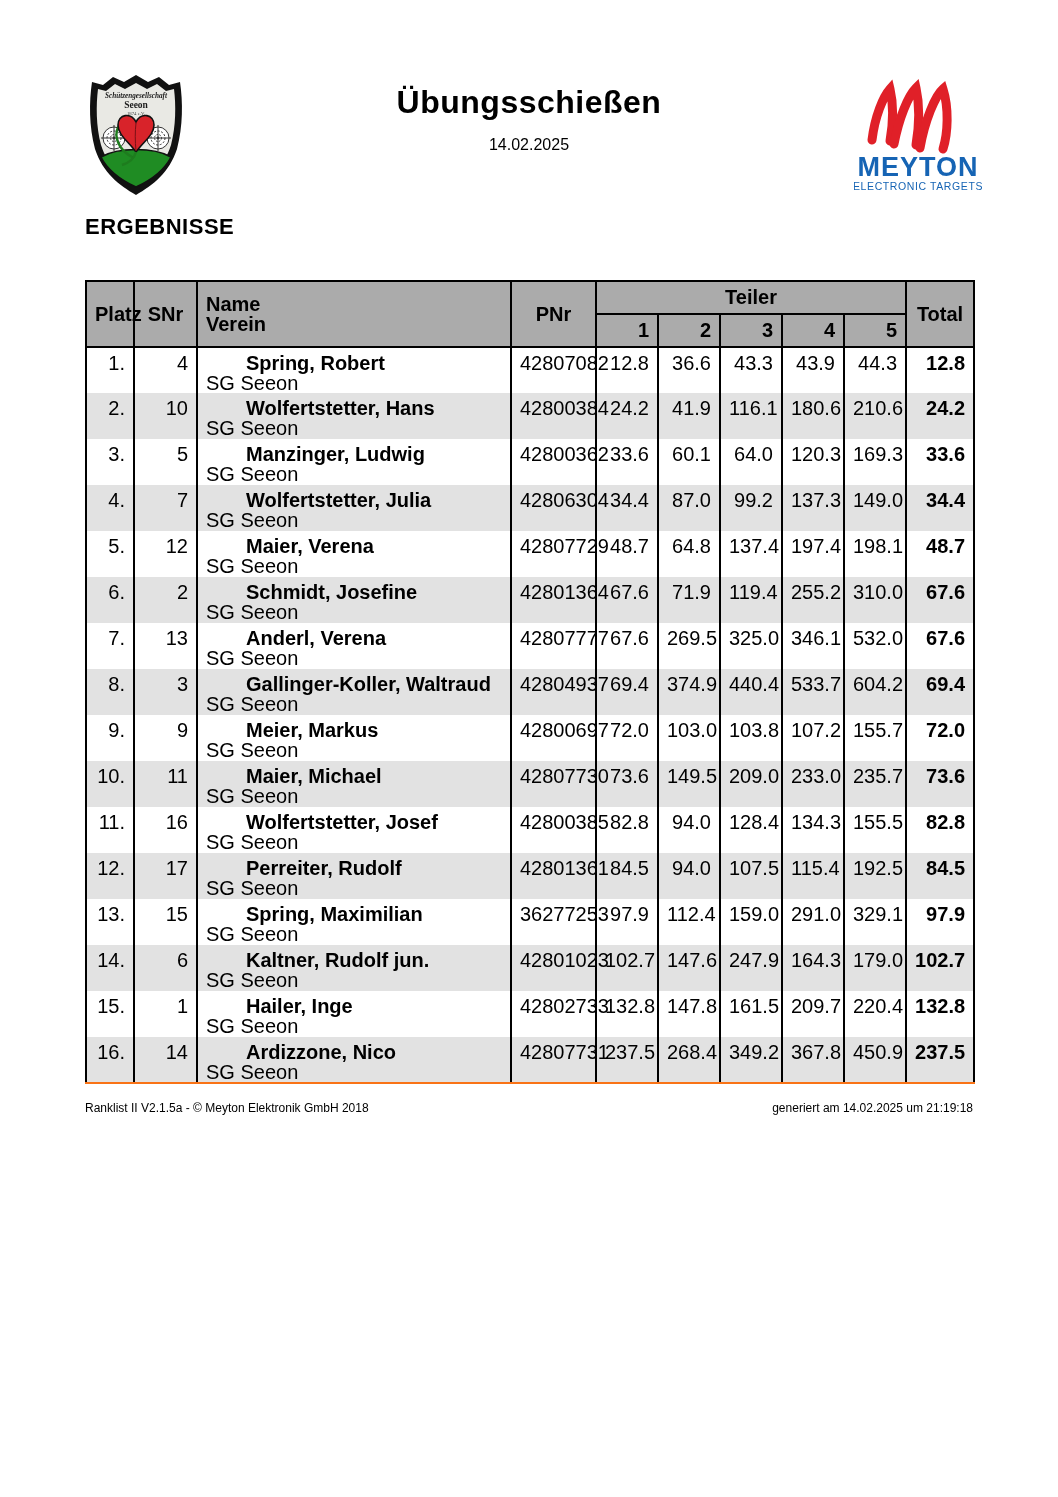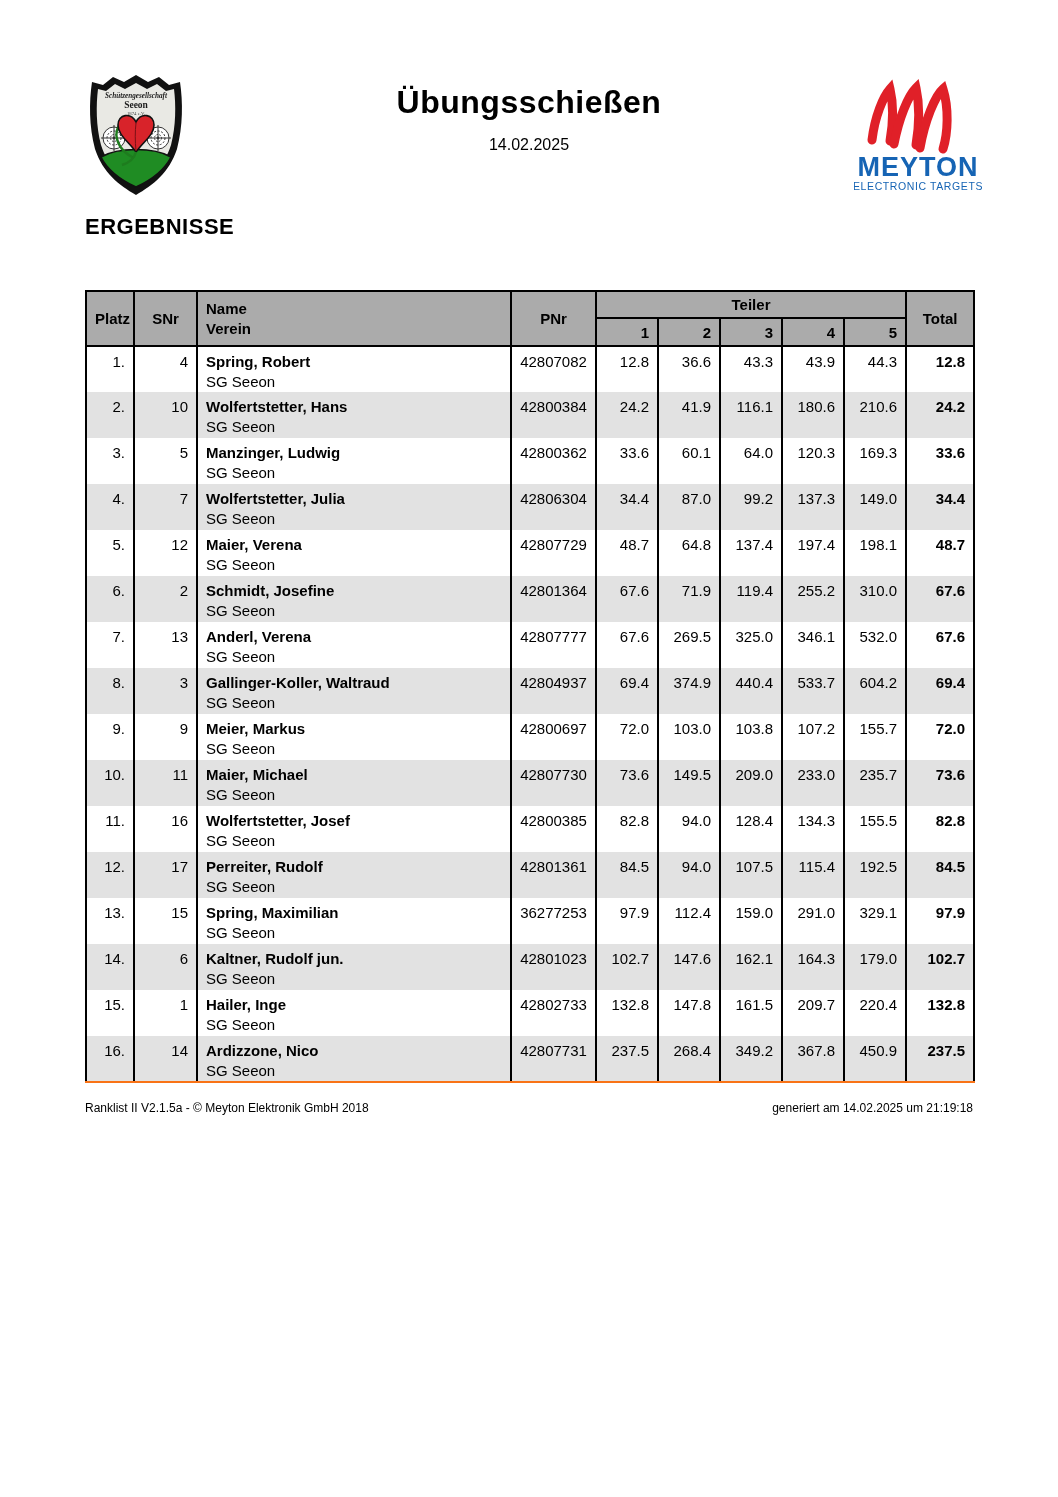--- a/index.html
+++ b/index.html
@@ -26,23 +26,23 @@
   .event-title{font-size:32px;font-weight:bold;letter-spacing:0.5px;}
   .event-date{font-size:16px;margin-top:15px;}
   .meyton{position:absolute;left:854px;top:76px;}
 
   
   .headings{position:absolute;left:85px;top:211px;line-height:31px;}
   .headings div{font-size:22px;font-weight:bold;letter-spacing:0.5px;}
 
   
   table.results{
-    position:absolute;left:85px;top:290px;width:888px;
+    position:absolute;left:85px;top:280px;width:888px;
     border-collapse:collapse;table-layout:fixed;
-    font-size:15px;
+    font-size:20px;
   }
   table.results th{
     background:var(--header-bg);
     border:2px solid #000;
     font-weight:bold;
     padding:4px 8px;
     text-align:center;
     vertical-align:middle;
   }
   table.results th.name-h{text-align:left;vertical-align:middle;line-height:20px;}
@@ -54,21 +54,21 @@
     border-top:none;border-bottom:none;
     vertical-align:top;
     padding:5px 8px 0 8px;
     height:46px;
     line-height:20px;
   }
   table.results tbody tr:last-child td{border-bottom:2px solid #f97316;}
   tr.alt td{background:var(--row-alt-bg);}
   td.r{text-align:right;padding-right:10px;}
   td.c{text-align:center;}
-  td.namecell .pname{font-weight:bold;}
+  td.namecell .pname{font-weight:bold;margin-left:40px;}
   td.total{font-weight:bold;}
 
   
   .footer{
     position:absolute;left:85px;top:1101px;width:888px;
     display:flex;justify-content:space-between;
     font-size:12px;
   }
 </style>
 </head>
@@ -356,21 +356,21 @@
         <tr class="alt">
       <td class="r">14.</td>
       <td class="r">6</td>
       <td class="namecell">
         <div class="pname">Kaltner, Rudolf jun.</div>
         <div class="verein">SG Seeon</div>
       </td>
       <td class="c">42801023</td>
       <td class="r">102.7</td>
       <td class="r">147.6</td>
-      <td class="r">162.1</td>
+      <td class="r">247.9</td>
       <td class="r">164.3</td>
       <td class="r">179.0</td>
       <td class="r total">102.7</td>
     </tr>
         <tr>
       <td class="r">15.</td>
       <td class="r">1</td>
       <td class="namecell">
         <div class="pname">Hailer, Inge</div>
         <div class="verein">SG Seeon</div>

